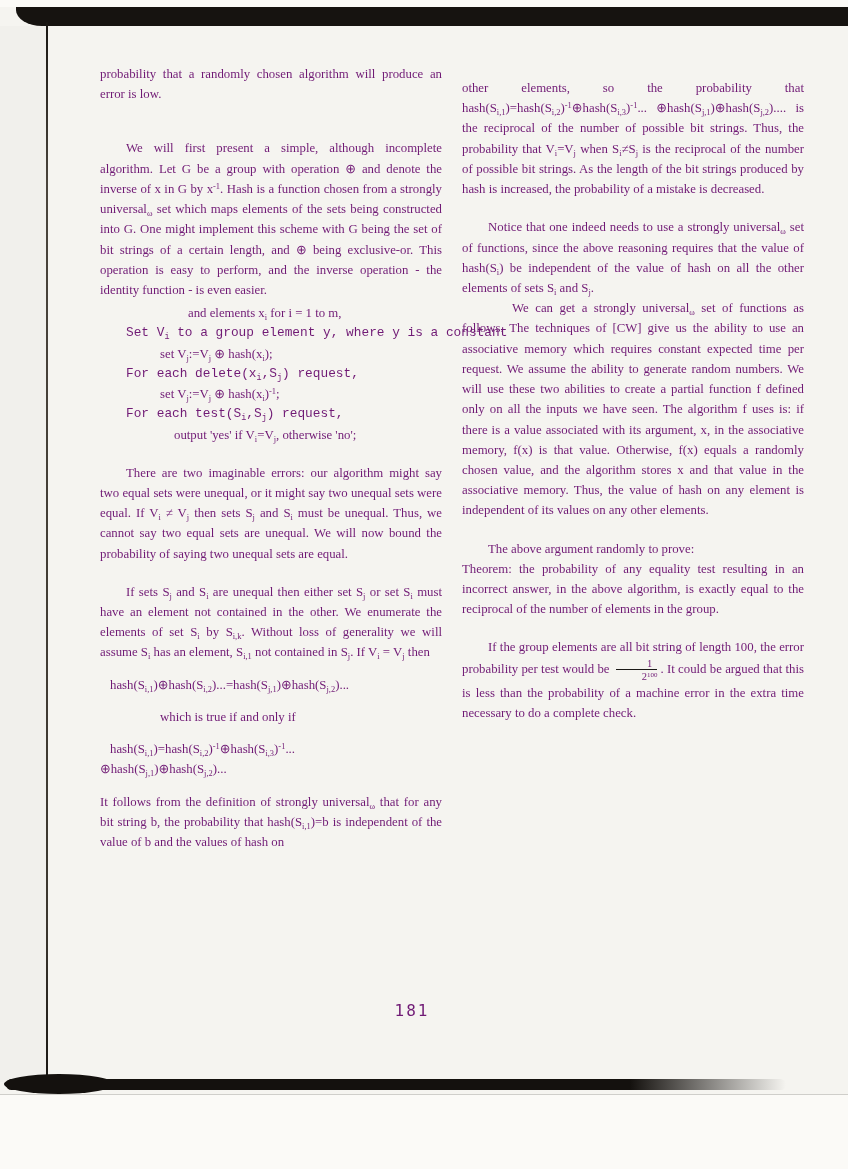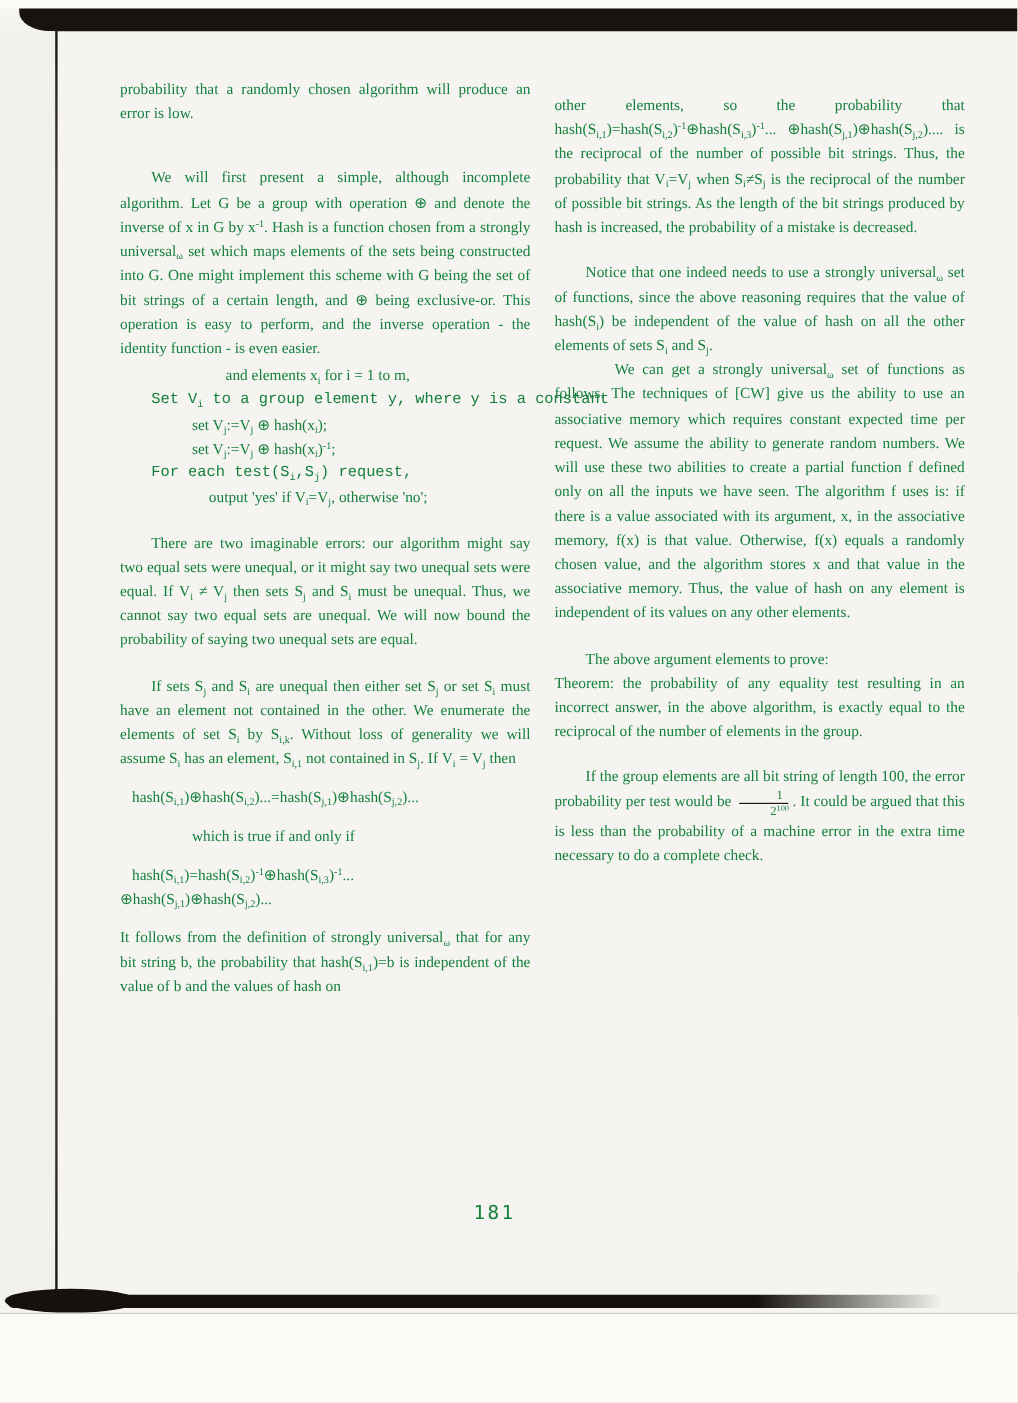--- a/index.html
+++ b/index.html
@@ -1,17 +1,17 @@
 <!DOCTYPE html>
 <html><head>
 <meta charset="utf-8">
 <style>
   html,body{margin:0;padding:0;background:#d9d8d4;}
   .scan{position:relative;width:848px;height:1169px;background:#f5f4f0;overflow:hidden;
-        font-family:"Liberation Serif", serif;color:#15803d;}
+        font-family:"Liberation Serif", serif;color:#701a75;}
   
   .band-top{position:absolute;top:7px;left:16px;right:0;height:19px;background:#161310;
             border-bottom-left-radius:26px 16px;}
   .band-top-tail{position:absolute;top:0;left:0;right:0;height:7px;background:#fbfaf7;}
   .spine{position:absolute;top:22px;left:46px;width:2px;height:1060px;
          background:linear-gradient(to bottom,#1a1713,#4a443c 15%,#3c372f 85%,#1a1713);}
   .left-strip{position:absolute;top:26px;left:0;width:46px;height:1056px;background:#f1f0ec;}
   .band-bottom{position:absolute;top:1079px;left:6px;width:780px;height:11px;border-radius:6px;
                background:linear-gradient(to right,#14110e 80%,rgba(20,17,14,0));}
   .band-bottom-blob{position:absolute;top:1074px;left:4px;width:110px;height:20px;
@@ -64,20 +64,21 @@
   <div class="page-body">
 
     <div class="col col-left">
       <p class="para">probability that a randomly chosen algorithm will produce an error is low.</p>
       <p class="para ind gap-lg">We will first present a simple, although incomplete algorithm. Let G be a group with operation ⊕ and denote the inverse of x in G by x<sup>-1</sup>. Hash is a function chosen from a strongly universal<sub>ω</sub> set which maps elements of the sets being constructed into G. One might implement this scheme with G being the set of bit strings of a certain length, and ⊕ being exclusive-or. This operation is easy to perform, and the inverse operation - the identity function - is even easier.</p>
 
       <div class="code">
         <div class="cl i1">and elements x<sub>i</sub> for i = 1 to m,</div>
         <div class="cl i2">Set V<sub>i</sub> to a group element y, where y is a constant</div>
         <div class="cl i3">set V<sub>j</sub>:=V<sub>j</sub> ⊕ hash(x<sub>i</sub>);</div>
+        <div class="cl i2">For each delete(x<sub>i</sub>,S<sub>j</sub>) request,</div>
         <div class="cl i3">set V<sub>j</sub>:=V<sub>j</sub> ⊕ hash(x<sub>i</sub>)<sup>-1</sup>;</div>
         <div class="cl i2">For each test(S<sub>i</sub>,S<sub>j</sub>) request,</div>
         <div class="cl i4">output 'yes' if V<sub>i</sub>=V<sub>j</sub>, otherwise 'no';</div>
       </div>
 
       <p class="para ind gap">There are two imaginable errors: our algorithm might say two equal sets were unequal, or it might say two unequal sets were equal. If V<sub>i</sub> ≠ V<sub>j</sub> then sets S<sub>j</sub> and S<sub>i</sub> must be unequal. Thus, we cannot say two equal sets are unequal. We will now bound the probability of saying two unequal sets are equal.</p>
       <p class="para ind gap">If sets S<sub>j</sub> and S<sub>i</sub> are unequal then either set S<sub>j</sub> or set S<sub>i</sub> must have an element not contained in the other. We enumerate the elements of set S<sub>i</sub> by S<sub>i,k</sub>. Without loss of generality we will assume S<sub>i</sub> has an element, S<sub>i,1</sub> not contained in S<sub>j</sub>. If V<sub>i</sub> = V<sub>j</sub> then</p>
 
       <div class="formula">hash(S<sub>i,1</sub>)⊕hash(S<sub>i,2</sub>)...=hash(S<sub>j,1</sub>)⊕hash(S<sub>j,2</sub>)...</div>
       <div class="iff">which is true if and only if</div>
@@ -88,21 +89,21 @@
 
       <p class="para after-formula">It follows from the definition of strongly universal<sub>ω</sub> that for any bit string b, the probability that hash(S<sub>i,1</sub>)=b is independent of the value of b and the values of hash on</p>
     </div>
 
     <div class="col col-right">
       <p class="para">other elements, so the probability that hash(S<sub>i,1</sub>)=hash(S<sub>i,2</sub>)<sup>-1</sup>⊕hash(S<sub>i,3</sub>)<sup>-1</sup>... ⊕hash(S<sub>j,1</sub>)⊕hash(S<sub>j,2</sub>).... is the reciprocal of the number of possible bit strings. Thus, the probability that V<sub>i</sub>=V<sub>j</sub> when S<sub>i</sub>≠S<sub>j</sub> is the reciprocal of the number of possible bit strings. As the length of the bit strings produced by hash is increased, the probability of a mistake is decreased.</p>
       <p class="para ind gap">Notice that one indeed needs to use a strongly universal<sub>ω</sub> set of functions, since the above reasoning requires that the value of hash(S<sub>i</sub>) be independent of the value of hash on all the other elements of sets S<sub>i</sub> and S<sub>j</sub>.</p>
 
 
       <p class="para ind2">We can get a strongly universal<sub>ω</sub> set of functions as follows. The techniques of [CW] give us the ability to use an associative memory which requires constant expected time per request. We assume the ability to generate random numbers. We will use these two abilities to create a partial function f defined only on all the inputs we have seen. The algorithm f uses is: if there is a value associated with its argument, x, in the associative memory, f(x) is that value. Otherwise, f(x) equals a randomly chosen value, and the algorithm stores x and that value in the associative memory. Thus, the value of hash on any element is independent of its values on any other elements.</p>
-      <p class="para ind gap">The above argument elements to prove:</p>
+      <p class="para ind gap">The above argument randomly to prove:</p>
       <p class="para">Theorem: the probability of any equality test resulting in an incorrect answer, in the above algorithm, is exactly equal to the reciprocal of the number of elements in the group.</p>
 
       <p class="para ind gap">
         <span>If the group elements are all bit string of length 100, the error probability per test would be </span><span class="frac"><span class="fnum">1</span><span class="fden">2<sup>100</sup></span></span><span>. It could be argued that this is less than the probability of a machine error in the extra time necessary to do a complete check.</span>
       </p>
 
     </div>
 
   </div>
 

